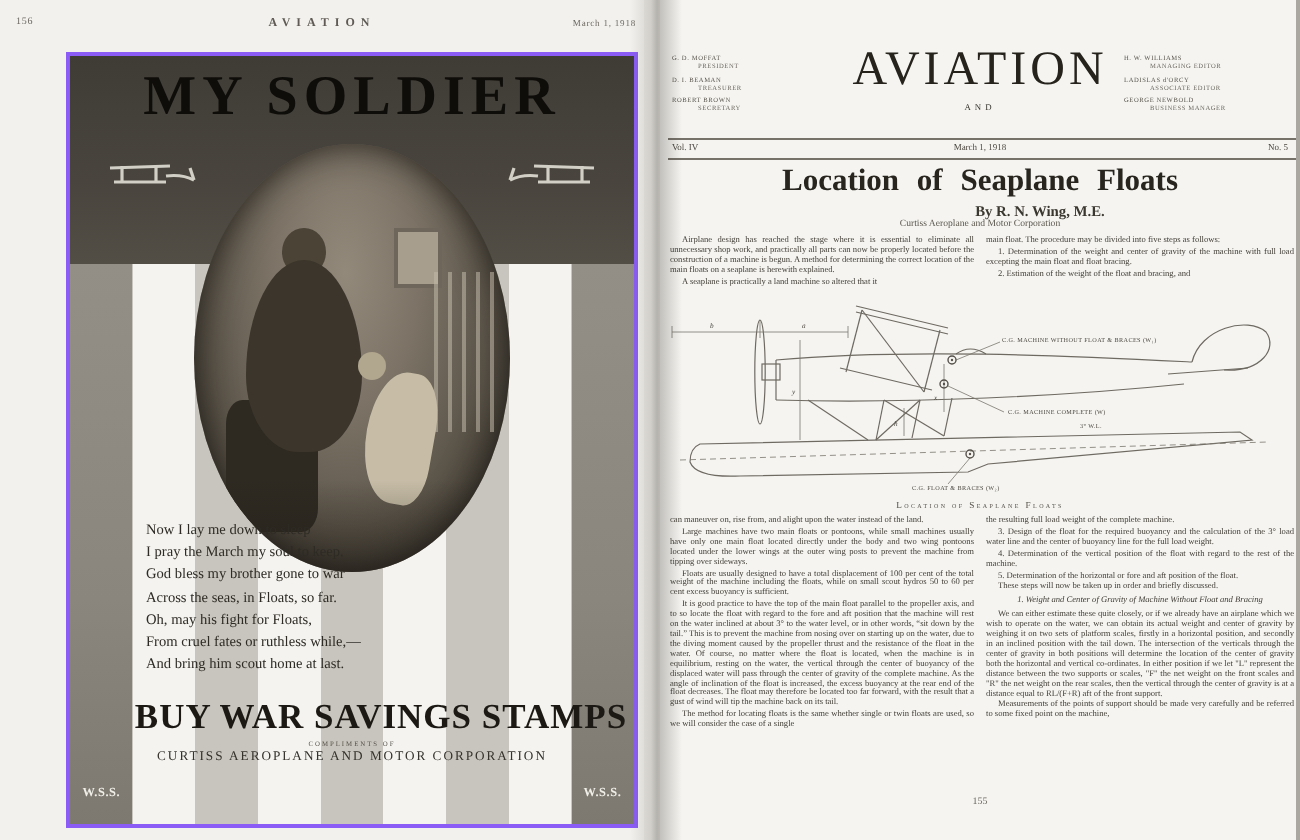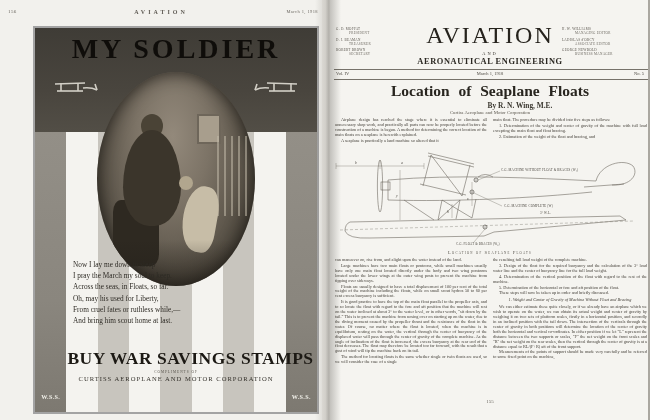--- a/index.html
+++ b/index.html
@@ -5,21 +5,21 @@
   html,body{margin:0;padding:0;}
   body{width:650px;height:420px;overflow:hidden;background:#e7e5e0;
        font-family:"Liberation Serif","DejaVu Serif",serif;}
   #scan{position:absolute;top:0;left:0;width:650px;height:420px;background:#eceae5;}
   .abs{position:absolute;}
 
   
   #left-page{left:0;top:0;width:322px;height:420px;background:#f2f1ed;}
   .lp-head{top:9px;font-size:5px;color:#6d6962;letter-spacing:.4px;}
   #lp-title{left:0;width:322px;text-align:center;font-size:6px;font-weight:700;letter-spacing:3px;color:#5f5b54;}
-  #ad{left:33px;top:26px;width:286px;height:388px;border:2px solid #a3a3a3;box-sizing:border-box;background:#f3f2ee;overflow:hidden;}
+  #ad{left:33px;top:26px;width:286px;height:388px;border:2px solid #8b5cf6;box-sizing:border-box;background:#f3f2ee;overflow:hidden;}
   #ad-band{left:0;top:0;width:282px;height:104px;background:linear-gradient(180deg,#3f3c36 0%,#49453e 60%,#524e46 100%);}
   #ad-title{left:0;top:5px;width:282px;text-align:center;font-size:28px;font-weight:700;letter-spacing:3px;color:#0f0d0a;}
   .biplane{width:48px;height:24px;}
   #stripes{left:0;top:104px;width:282px;height:280px;
      background:repeating-linear-gradient(90deg,#c8c5be 0 31.33px,#f4f3ef 31.33px 62.66px);}
   .edge-stripe{top:104px;width:31.33px;height:280px;background:linear-gradient(180deg,#938f87 0%,#8a867e 60%,#7d7971 100%);}
   .wss{position:absolute;bottom:12px;left:0;width:100%;text-align:center;font-size:6.2px;font-weight:700;color:#efeee7;letter-spacing:.3px;}
   #photo{left:62px;top:44px;width:158px;height:214px;border-radius:50%;overflow:hidden;
      background:radial-gradient(ellipse at 48% 30%,#93897b 0%,#7c7366 32%,#5d564b 62%,#403b32 86%,#332f27 100%);
      box-shadow:inset 0 0 18px rgba(20,18,14,.85);}
@@ -109,22 +109,23 @@
         <div class="fig" style="left:44px;top:42px;width:22px;height:24px;background:#4a4336;border-radius:50%;"></div>
         <div class="fig" style="left:26px;top:58px;width:58px;height:96px;background:#3b352b;border-radius:50% 50% 45% 45%/60% 60% 40% 40%;"></div>
         <div class="fig" style="left:82px;top:104px;width:14px;height:14px;background:#b1a68e;border-radius:50%;"></div>
         <div class="fig" style="left:86px;top:114px;width:34px;height:66px;background:#c7bda7;border-radius:55% 45% 35% 60%;transform:rotate(10deg);"></div>
         <div class="fig" style="left:0;top:168px;width:158px;height:46px;background:linear-gradient(180deg,rgba(34,30,24,0),rgba(34,30,24,.55));"></div>
       </div>
 
       <div id="poem" class="abs">
         <div>Now I lay me down to sleep</div>
         <div>I pray the March my soul to keep.</div>
+        <div>God bless my brother gone to war</div>
         <div>Across the seas, in Floats, so far.</div>
-        <div>Oh, may his used for Liberty,</div>
+        <div>Oh, may his fight for Floats,</div>
         <div>From cruel fates or ruthless while,—</div>
         <div>And bring him scout home at last.</div>
       </div>
 
       <div id="cta" class="abs">BUY WAR SAVINGS STAMPS</div>
       <div id="compliments" class="abs">COMPLIMENTS OF</div>
       <div id="sponsor" class="abs">CURTISS AEROPLANE AND MOTOR CORPORATION</div>
     </div>
   </div>
 
@@ -134,21 +135,20 @@
       <div class="nm">G. D. MOFFAT</div>
       <div class="tl">PRESIDENT</div>
       <div class="nm">D. I. BEAMAN</div>
       <div class="tl">TREASURER</div>
       <div class="nm">ROBERT BROWN</div>
       <div class="tl">SECRETARY</div>
     </div>
 
     <div id="mast-title" class="abs">AVIATION</div>
     <div id="mast-and" class="abs">AND</div>
-    <div id="mast-sub" class="abs">AERONAUTICAL ENGINEERING</div>
 
     <div class="abs staff" style="left:232px;top:27px;">
       <div class="nm">H. W. WILLIAMS</div>
       <div class="tl">MANAGING EDITOR</div>
       <div class="nm">LADISLAS d'ORCY</div>
       <div class="tl">ASSOCIATE EDITOR</div>
       <div class="nm">GEORGE NEWBOLD</div>
       <div class="tl">BUSINESS MANAGER</div>
     </div>
 

